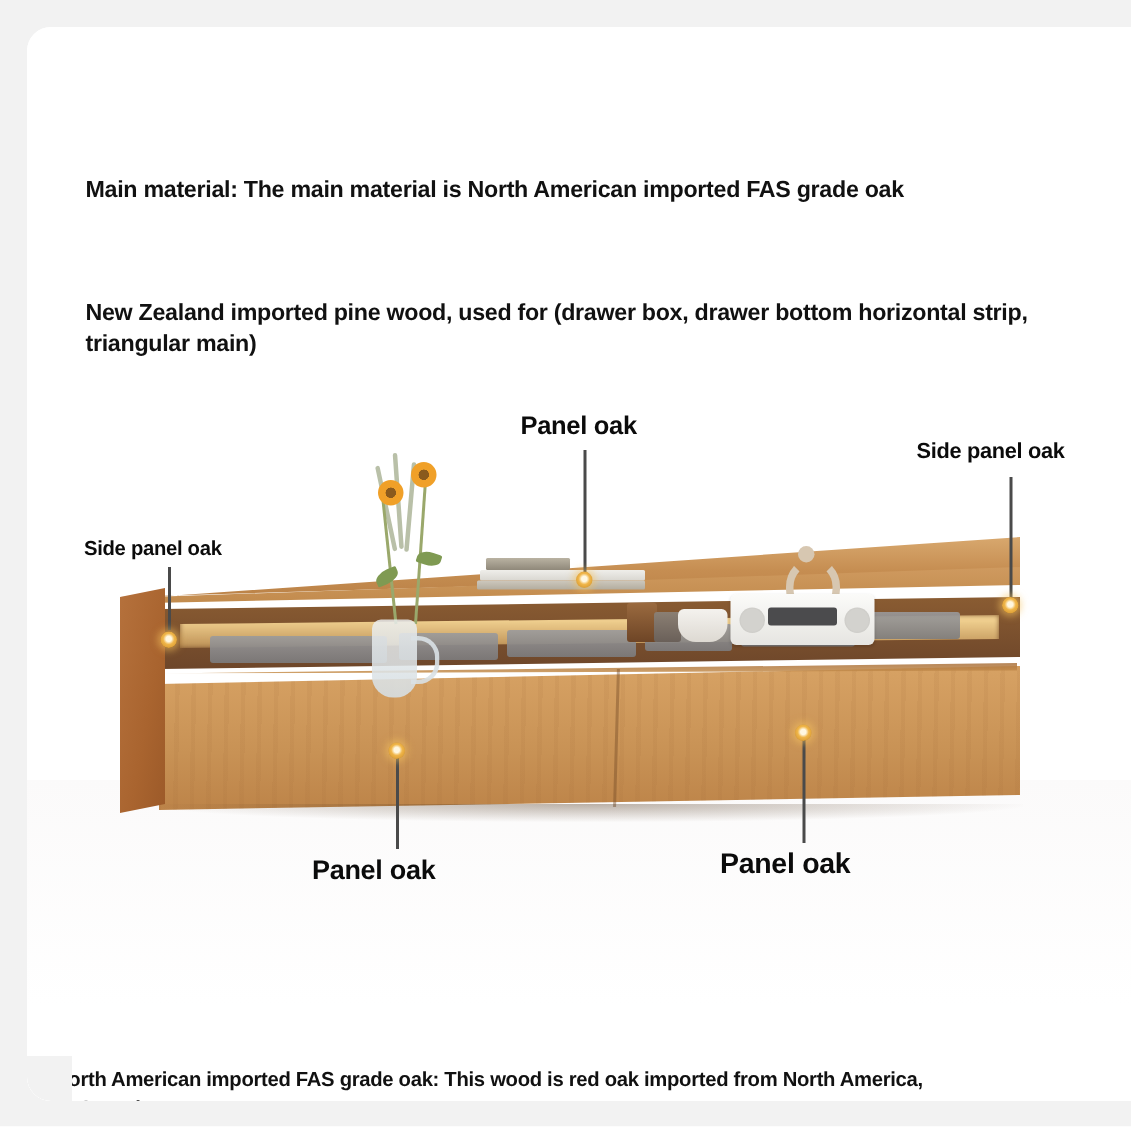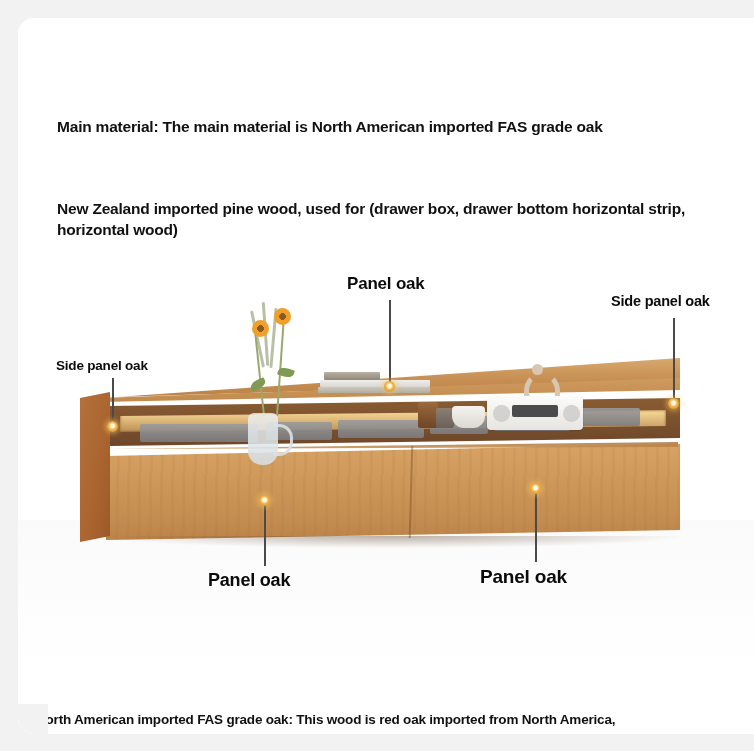--- a/index.html
+++ b/index.html
@@ -389,21 +389,21 @@
   }
 </style>
 </head>
 <body>
 
 <div id="page">
   <div id="card">
 
     <section id="spec-block">
       <div class="spec-line" id="spec-main">Main material: The main material is North American imported FAS grade oak</div>
-      <div class="spec-line" id="spec-pine">New Zealand imported pine wood, used for (drawer box, drawer bottom horizontal strip, horizontal wood)</div>
+      <div class="spec-line" id="spec-pine">New Zealand imported pine wood, used for (drawer box, drawer bottom horizontal strip, triangular main)</div>
     </section>
 
     <section id="photo-block">
       <div class="floor-wash"></div>
 
       <div id="cabinet">
 
         <div class="top-surface"></div>
         <div class="top-face"></div>
 

